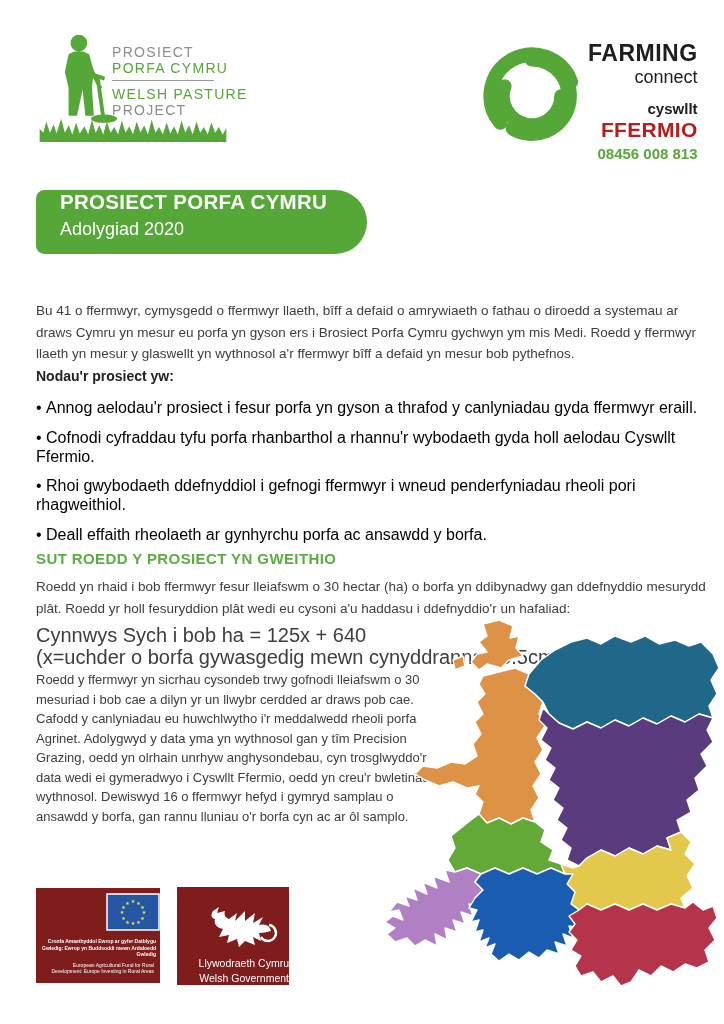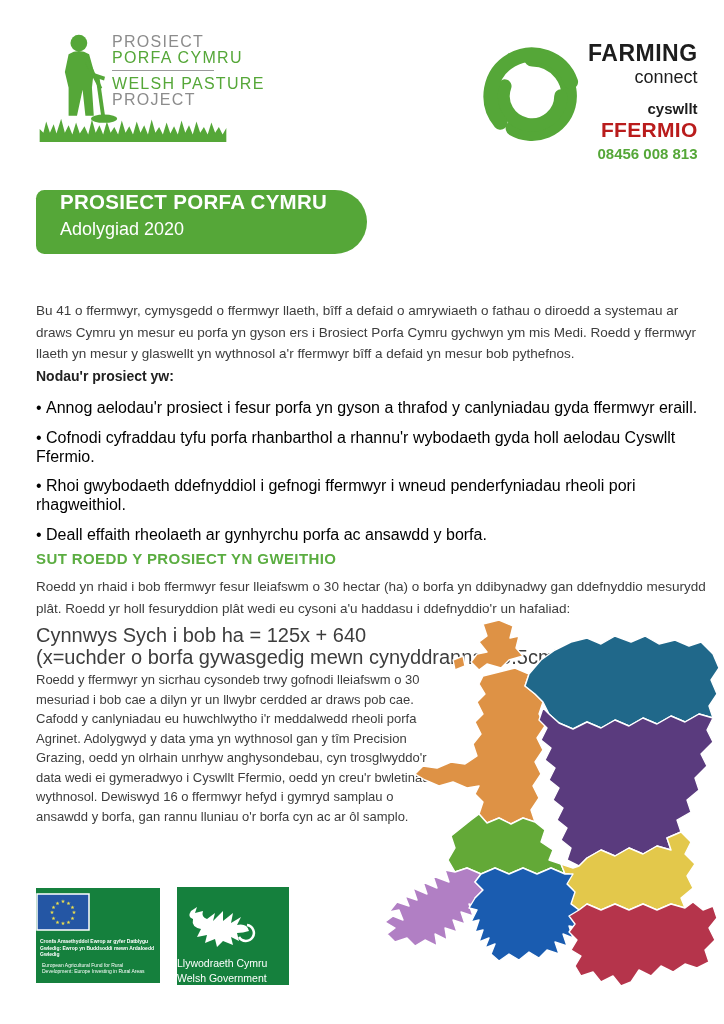--- a/index.html
+++ b/index.html
@@ -3,21 +3,21 @@
 <meta charset="utf-8">
 <style>
   html,body{margin:0;padding:0;background:#e8e8e8;}
   .page{
     position:relative;width:724px;height:1024px;margin:0 auto;background:#ffffff;
     font-family:"Liberation Sans",sans-serif;overflow:hidden;
   }
   .abs{position:absolute;}
   
   .pasture-svg{left:38px;top:30px;width:190px;height:112px;}
-  .pasture-text{left:112px;top:34px;font-size:16px;letter-spacing:1.3px;line-height:16px;}
+  .pasture-text{left:112px;top:44px;font-size:14px;letter-spacing:1.3px;line-height:16px;}
   .pl-gray{color:#8c8c8c;}
   .pl-green{color:#55a738;}
   .pl-divider{width:102px;height:0;border-top:1.5px solid #9a9a9a;margin:4px 0 5px 0;}
   
   .fc-swirl{left:470px;top:34px;width:124px;height:124px;}
   .fc-text{left:588px;top:42px;line-height:1;text-align:right;}
   .fc-l1{font-size:23px;font-weight:bold;color:#1d1d1d;letter-spacing:0.5px;}
   .fc-l2{font-size:18px;color:#1d1d1d;margin-top:3px;}
   .fc-l3{font-size:15px;font-weight:bold;color:#1d1d1d;margin-top:15px;}
   .fc-l4{font-size:21px;font-weight:bold;color:#b91c1c;margin-top:3px;letter-spacing:0.3px;}
@@ -37,21 +37,21 @@
   .bullets{left:36px;top:398px;width:676px;margin:0;padding:0;list-style:none;}
   .bullets li{font-size:16px;line-height:19px;color:#000000;margin-bottom:10.5px;}
   .bullets li::before{content:"\2022\00a0";}
   .section-heading{left:36px;top:550px;font-size:15px;font-weight:bold;color:#5bad41;letter-spacing:0.4px;}
   .how-para{left:36px;top:576px;width:676px;}
   .formula{left:36px;top:624px;font-size:20px;color:#3d3d3d;line-height:22px;}
   .left-col{left:36px;top:670px;width:398px;font-size:13px;line-height:19.5px;}
   
   .map-svg{left:383px;top:616px;width:338px;height:382px;}
   
-  .logo-box{background:#15803d;color:#ffffff;text-align:left;box-sizing:border-box;}
+  .logo-box{background:#7f1d1d;color:#ffffff;text-align:right;box-sizing:border-box;}
   .eu-box{left:36px;top:888px;width:124px;height:95px;padding-top:5px;}
   .eu-text-cy{font-size:5px;line-height:6.5px;font-weight:bold;margin-top:3px;padding:0 4px;}
   .eu-text-en{font-size:5px;line-height:6.5px;margin-top:4px;padding:0 6px;}
   .wg-box{left:177px;top:887px;width:112px;height:98px;padding-top:6px;}
   .wg-text{font-size:10.5px;line-height:13px;margin-top:2px;}
 </style>
 </head>
 <body>
 
 <div class="page">

